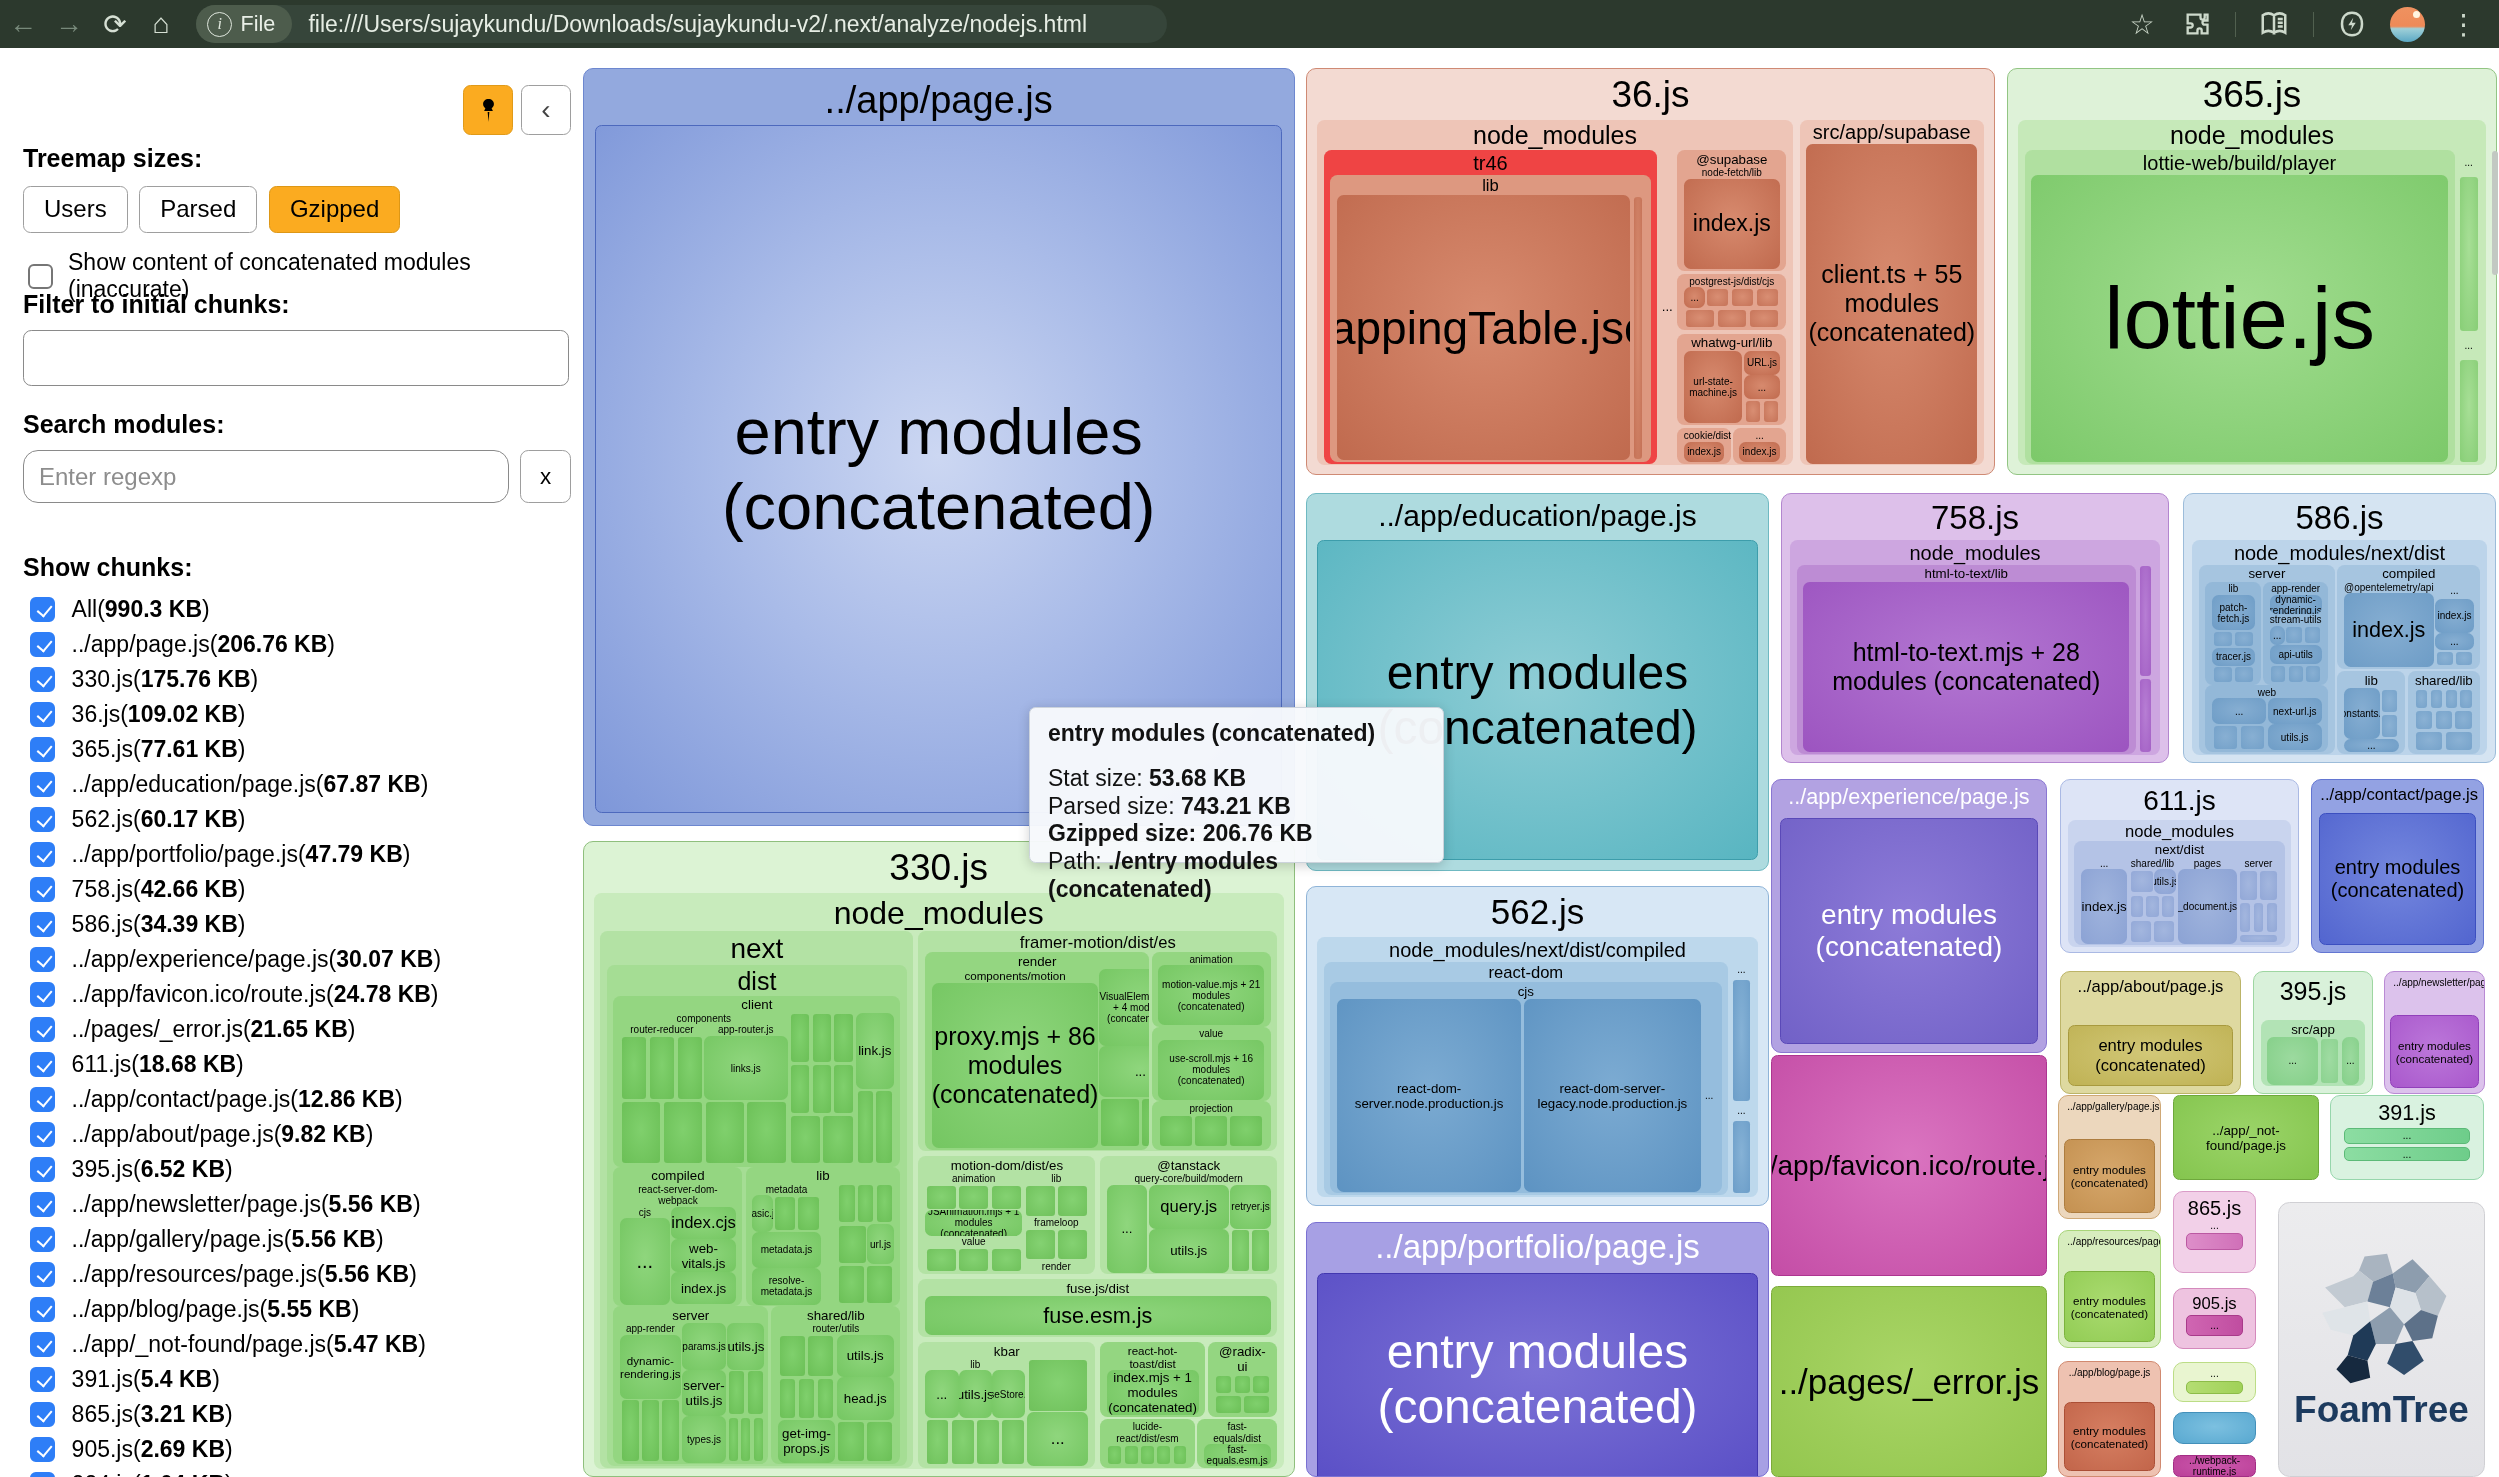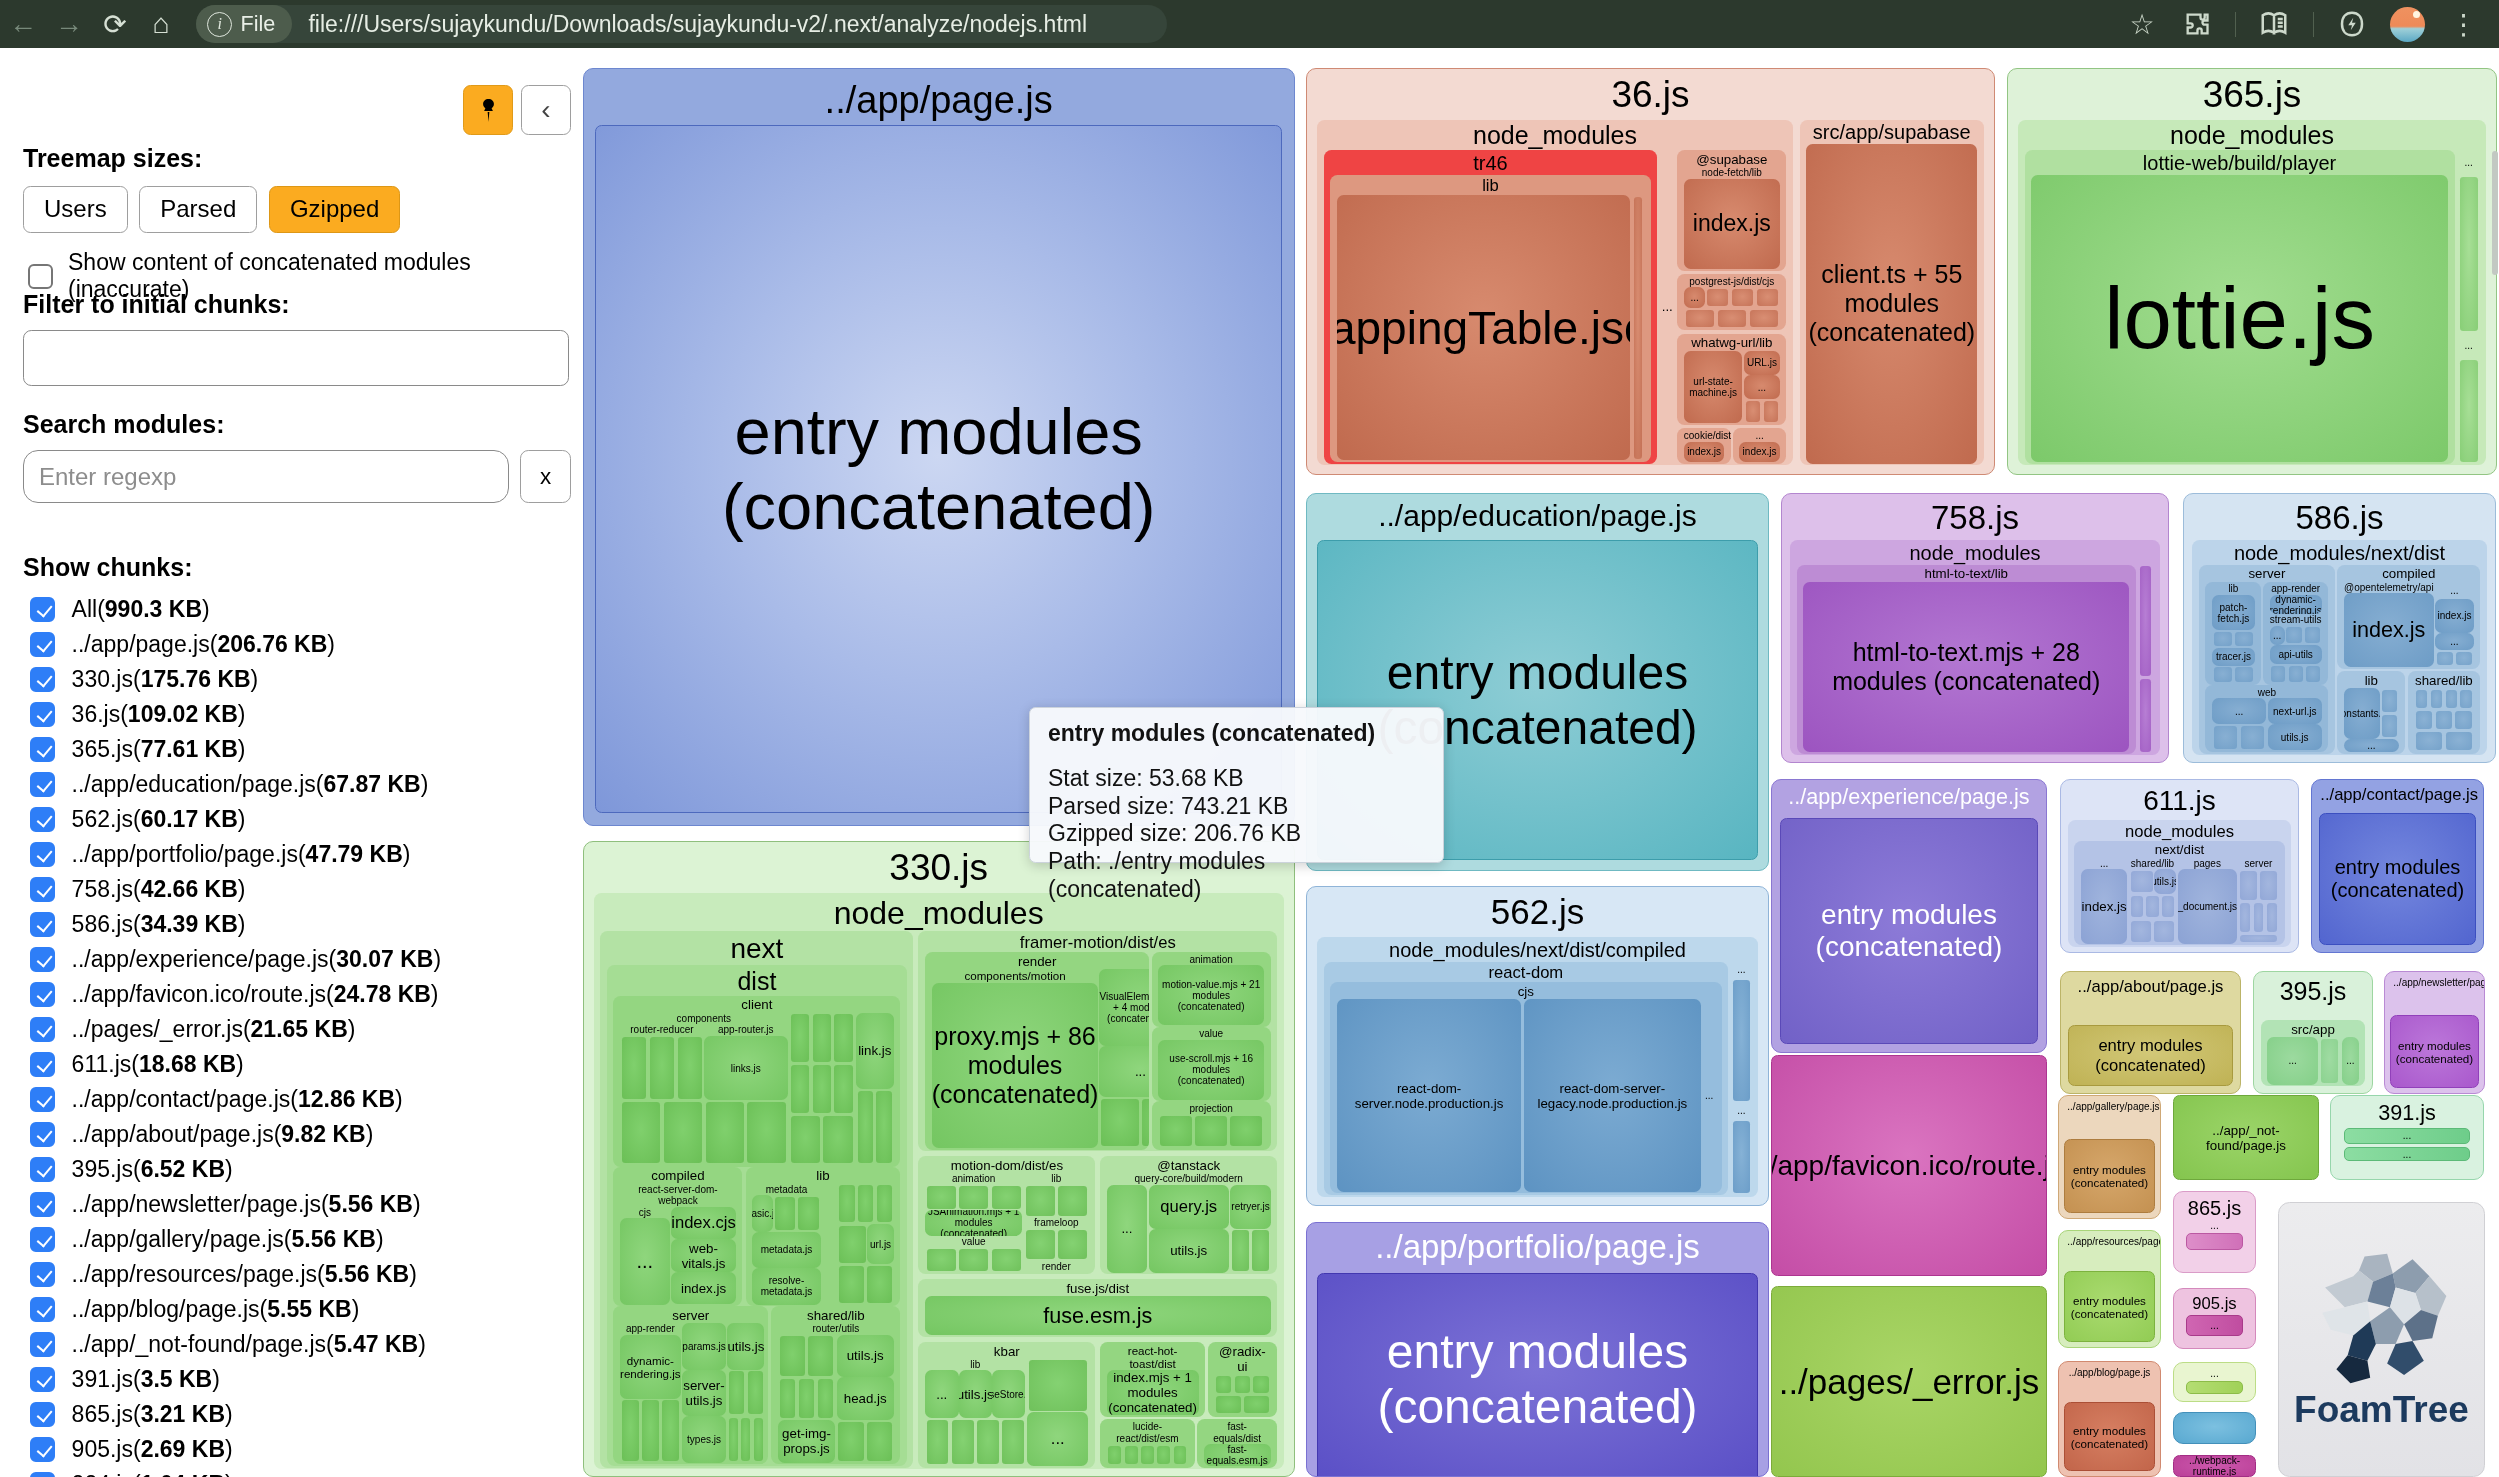--- a/index.html
+++ b/index.html
@@ -109,21 +109,21 @@
   .bar905{background:linear-gradient(90deg,#d066b2,#c04da0);border:0.8px solid #a93a8a;border-radius:5px;}
   .b-sg{background:#e9f5d0;border:1.7px solid #bcdd86;}
   .barsg{background:linear-gradient(90deg,#b4dd72,#a0d158;border:0.8px);border-radius:5px;}
   .b-sb{background:radial-gradient(ellipse at 50% 45%,#7cc0e0 0%,#58a8d0 100%);border:1.7px solid #4390ba;}
   .b-wr{background:radial-gradient(ellipse at 50% 45%,#cc58ac 0%,#ba3f98 100%);border:1.7px solid #a32e85;}
   .b-ft{background:linear-gradient(180deg,#ececee,#e2e2e6);border:1.7px solid #d0d0d4;border-radius:11.6px;}
   .ft-word{color:#1c3a5e;font-weight:bold;font-size:37px;text-align:center;}
   .entry-xl{font-size:65px;} .entry-lg{font-size:48px;}
   .tooltip{position:absolute;left:1029px;top:707px;width:415px;height:156px;background:rgba(247,249,252,.96);border:0.8px solid #ccd3dc;border-radius:6.6px;box-shadow:0 2.5px 11.6px rgba(0,0,0,.18);padding:11.6px 18px;box-sizing:border-box;font-size:23px;color:#111;line-height:1.2;z-index:50;}
   .tooltip .tt-title{font-weight:bold;margin-bottom:18px;}
-  .tooltip .b{font-weight:normal;}
+  .tooltip .b{font-weight:bold;}
   .scrollthumb{position:absolute;right:1.7px;top:100px;width:6.6px;height:124px;background:#c2c8c2;border-radius:3.3px;}
 </style>
 </head>
 <body>
 
 <div class="chrome">
   <span class="navico dim">←</span>
   <span class="navico dim">→</span>
   <span class="navico">⟳</span>
   <span class="navico">⌂</span>
@@ -336,21 +336,21 @@
       <span class="cbox blue"></span>
       <span class="ck-label">../app/_not-found/page.js</span>
         <span> (</span>
         <b class="ck-size">5.47 KB</b>
         <span>)</span>
     </div>
       <div class="chunk">
       <span class="cbox blue"></span>
       <span class="ck-label">391.js</span>
         <span> (</span>
-        <b class="ck-size">3.5 KB</b>
+        <b class="ck-size">5.4 KB</b>
         <span>)</span>
     </div>
       <div class="chunk">
       <span class="cbox blue"></span>
       <span class="ck-label">865.js</span>
         <span> (</span>
         <b class="ck-size">3.21 KB</b>
         <span>)</span>
     </div>
       <div class="chunk">

